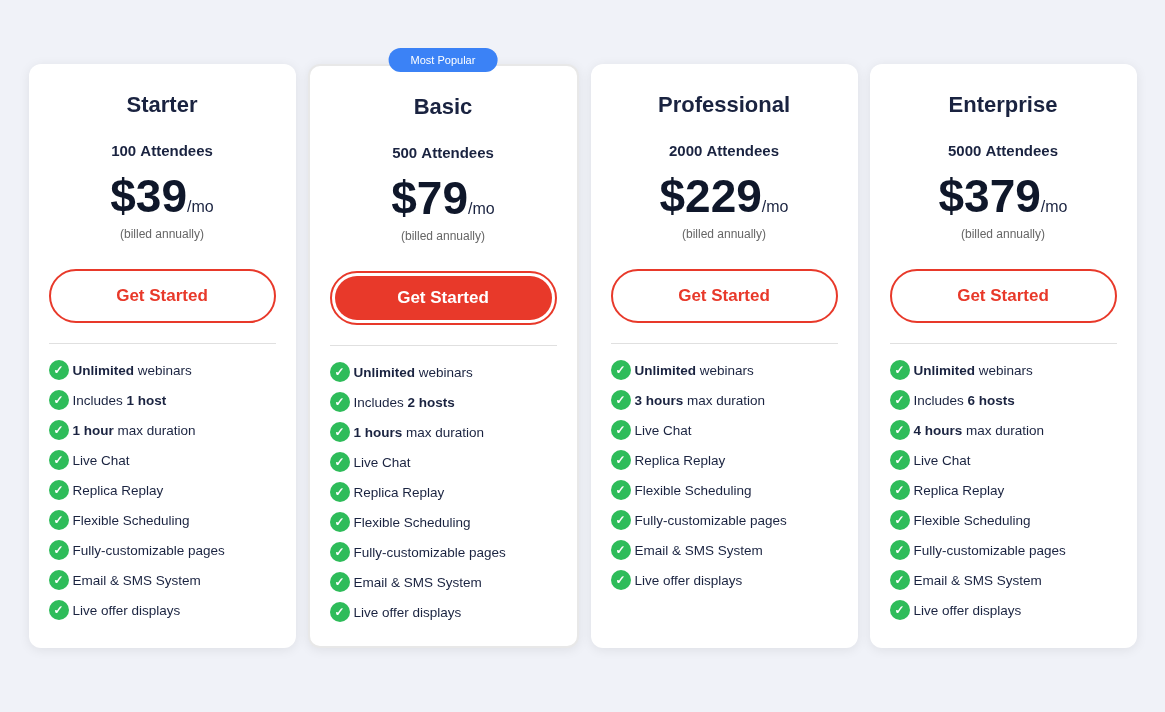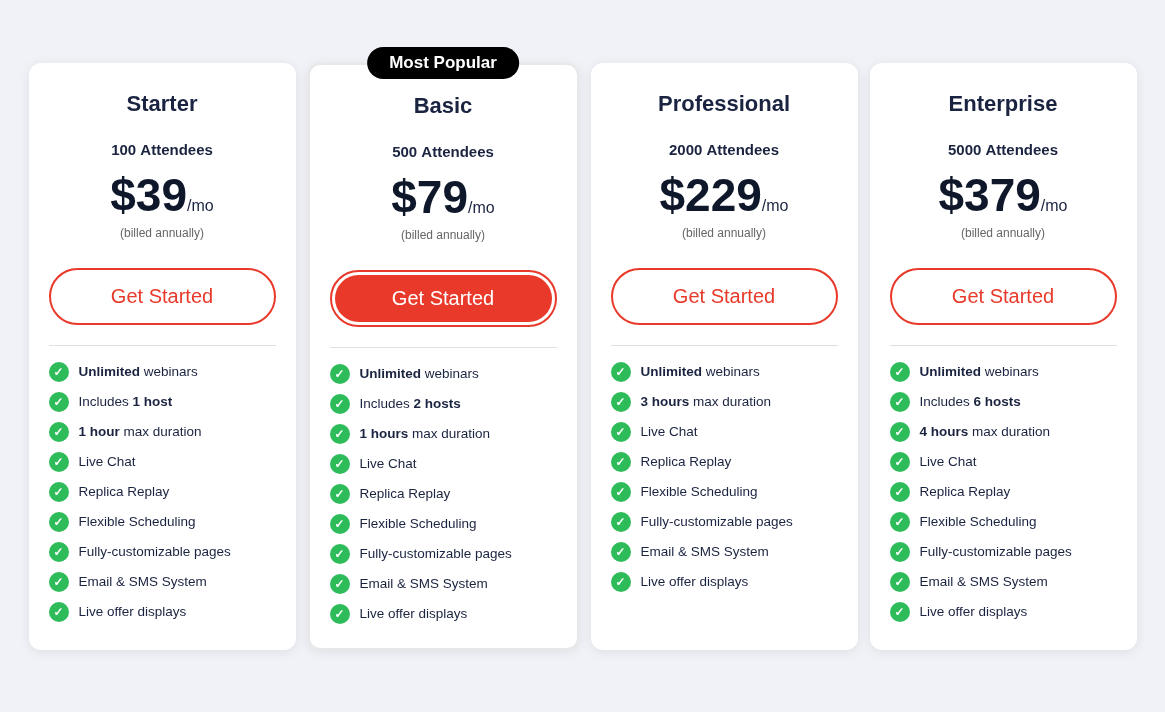--- a/index.html
+++ b/index.html
@@ -28,24 +28,24 @@
       margin: 0 6px;
     }
     .plan-card.featured {
       border: 2px solid #e8e8e8;
     }
     .most-popular-badge {
       position: absolute;
       top: -18px;
       left: 50%;
       transform: translateX(-50%);
-      background: #000000;
+      background: #3b82f6;
       color: #fff;
-      font-size: 17px;
-      font-weight: 700;
+      font-size: 11px;
+      font-weight: 400;
       padding: 6px 22px;
       border-radius: 20px;
       white-space: nowrap;
       z-index: 10;
     }
     .plan-name {
       font-size: 22px;
       font-weight: 800;
       color: #1a2340;
       text-align: center;
@@ -85,22 +85,22 @@
       border: 2px solid #e8392a;
       border-radius: 50px;
       padding: 3px;
       margin-bottom: 20px;
     }
     .cta-button {
       width: 100%;
       padding: 12px 20px;
       border-radius: 50px;
       border: none;
-      font-size: 20px;
-      font-weight: 400;
+      font-size: 17px;
+      font-weight: 700;
       cursor: pointer;
       transition: background 0.2s;
     }
     .cta-button.outline {
       background: #fff;
       color: #e8392a;
     }
     .cta-button.filled {
       background: #e8392a;
       color: #fff;
@@ -112,21 +112,21 @@
     }
     .feature-list {
       list-style: none;
       display: flex;
       flex-direction: column;
       gap: 10px;
     }
     .feature-item {
       display: flex;
       align-items: center;
-      gap: 10px;
+      gap: 4px;
       font-size: 13.5px;
       color: #1a2340;
     }
     .check-icon {
       width: 20px;
       height: 20px;
       flex-shrink: 0;
       background: #2ebc5a;
       border-radius: 50%;
       display: flex;

